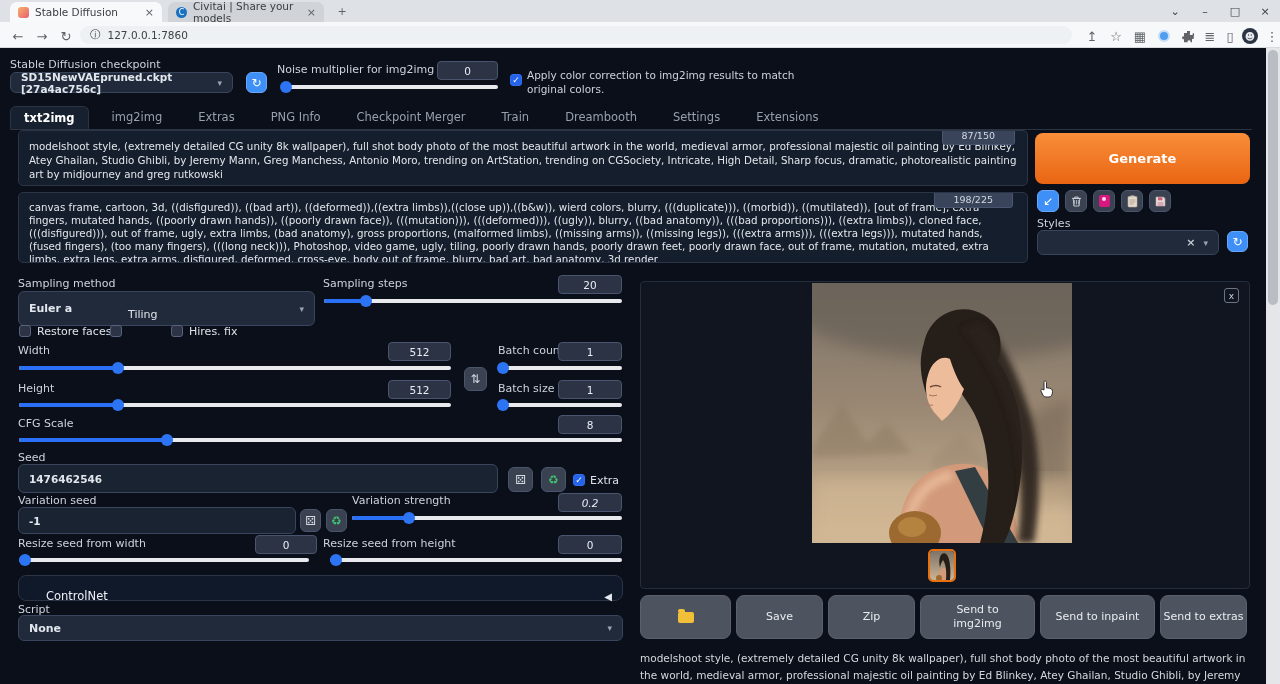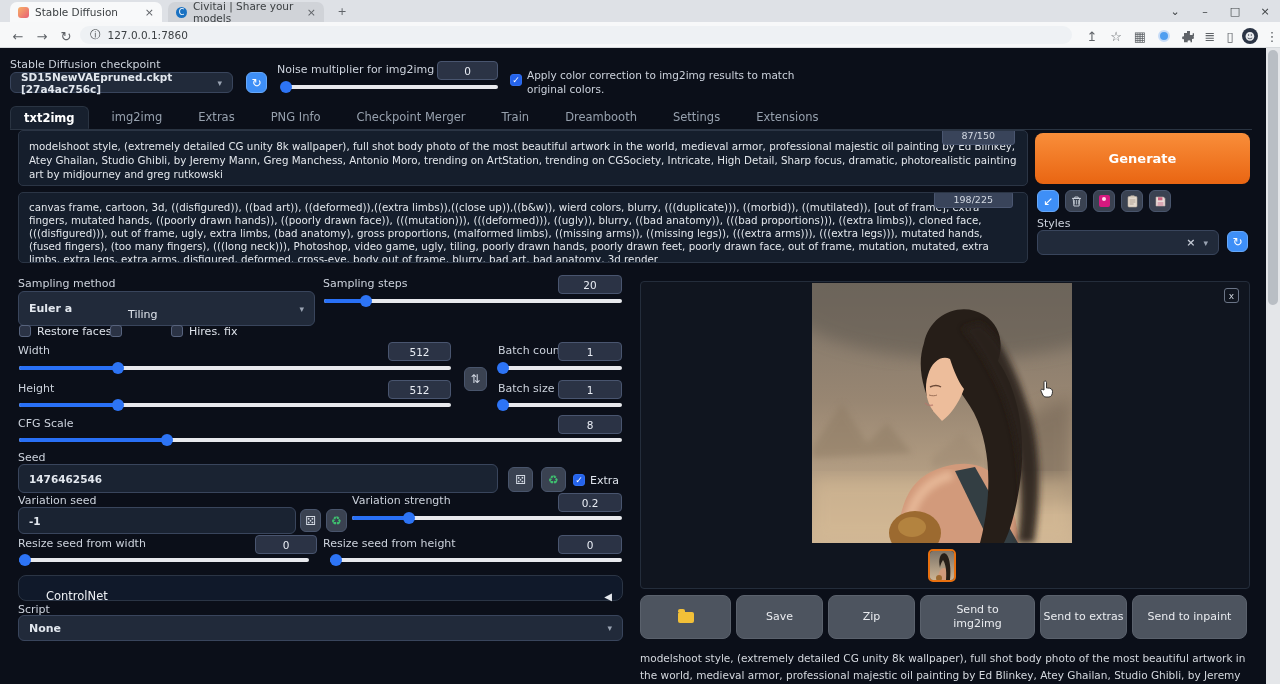--- a/index.html
+++ b/index.html
@@ -248,21 +248,21 @@
   <div class="cb on" style="left:573px; top:474px;">✓</div>
   <div class="lbl lbl-w" style="left:590px; top:474px;">Extra</div>
 
   <div class="lbl" style="left:18px; top:494px;">Variation seed</div>
   <div class="dd" style="left:18px; top:507px; width:278px; height:27px; background:#1a2332;">
     <span style="font-size:10.5px;">-1</span>
   </div>
   <div class="ibtn" style="left:300px; top:509px; width:21px; height:23px;">⚄</div>
   <div class="ibtn" style="left:326px; top:509px; width:21px; height:23px; color:#3fbf6f;">♻</div>
   <div class="lbl" style="left:352px; top:494px;">Variation strength</div>
-  <div class="num" style="left:558px; top:493px; width:64px;">0.2</div>
+  <div class="num" style="left:558px; top:493px; width:64px;font-style:italic;">0.2</div>
   <div class="slider" style="left:352px; top:516px; width:270px;">
     <div class="sl-fill" style="width:21%;"></div>
       <div class="sl-thumb" style="left:21%;"></div>
   </div>
 
   <div class="lbl" style="left:18px; top:537px;">Resize seed from width</div>
   <div class="num" style="left:255px; top:535px; width:62px;">0</div>
   <div class="slider" style="left:19px; top:558px; width:290px;">
     <div class="sl-fill" style="width:2%;"></div>
       <div class="sl-thumb" style="left:2%;"></div>
@@ -345,22 +345,22 @@
     </svg>
   </div>
 
   <div class="abs" style="left:640px; top:595px; width:607px; display:flex; gap:5px;">
     <div class="gbtn" style="width:91px;">
         <span class="folder-ic"></span>
       </div>
     <div class="gbtn" style="flex:1;">Save</div>
     <div class="gbtn" style="flex:1;">Zip</div>
     <div class="gbtn" style="flex:1; padding:0 14px;">Send to img2img</div>
+    <div class="gbtn" style="flex:1; padding:0 14px;">Send to inpaint</div>
     <div class="gbtn" style="flex:1;">Send to extras</div>
-    <div class="gbtn" style="flex:1; padding:0 14px;">Send to inpaint</div>
   </div>
 
   <div class="abs" style="left:640px; top:650px; width:606px; font-size:10.5px; line-height:16.5px; color:#d4d8de;">modelshoot style, (extremely detailed CG unity 8k wallpaper), full shot body photo of the most beautiful artwork in the world, medieval armor, professional majestic oil painting by Ed Blinkey, Atey Ghailan, Studio Ghibli, by Jeremy Mann, Greg Manchess, Antonio Moro, trending on ArtStation, trending on</div>
 
   <div class="abs" style="left:1266px; top:48px; width:14px; height:636px; background:#e4e6e9;">
     <div style="position:absolute; left:2px; top:2px; width:10px; height:255px; background:#b9bec4; border-radius:5px;"></div>
   </div>
 
 </div>
 

